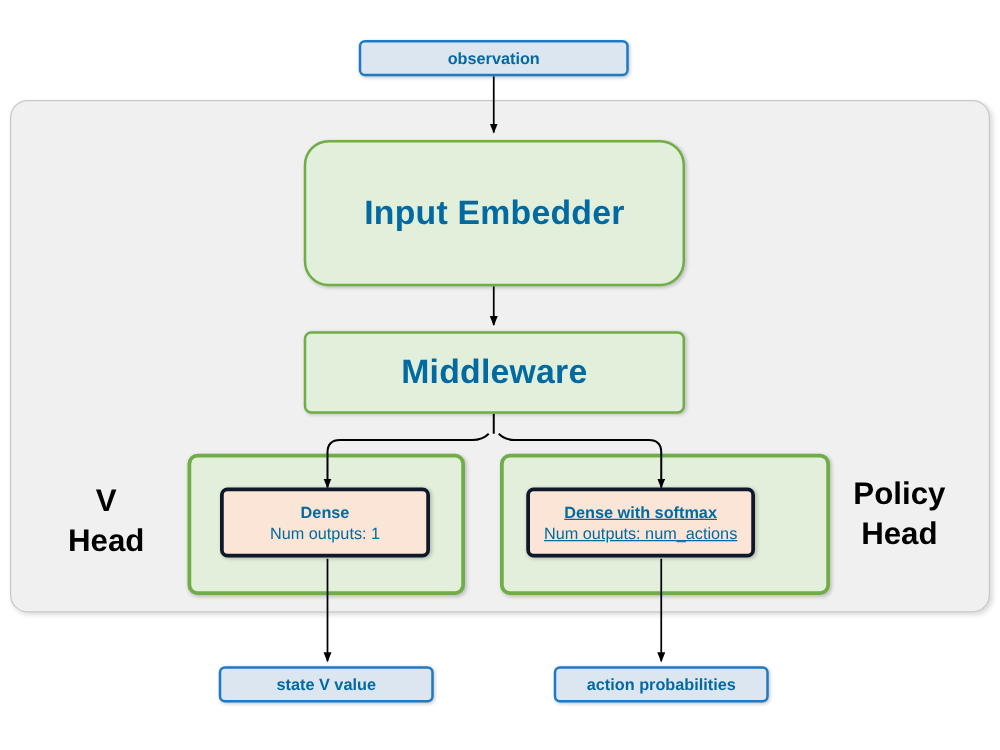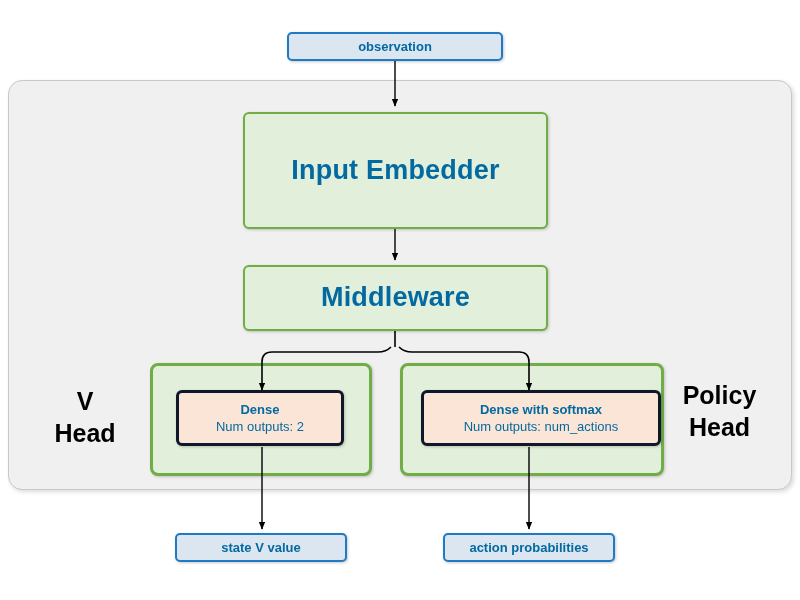--- a/index.html
+++ b/index.html
@@ -143,40 +143,40 @@
 
     <path d="M262,447 L262,529" stroke="#000000" stroke-width="1.4" fill="none" marker-end="url(#arrowhead)"></path>
 
     <path d="M529,447 L529,529" stroke="#000000" stroke-width="1.4" fill="none" marker-end="url(#arrowhead)"></path>
   </svg>
 
   <div class="node io" style="left:287px; top:32px; width:216px; height:29px;">
     <span>observation</span>
   </div>
 
-  <div class="node module" style="left:243px; top:112px; width:305px; height:117px;">
+  <div class="node module" style="left:243px; top:112px; width:305px; height:117px;border-radius:20px;">
     <span class="module-title">Input Embedder</span>
   </div>
 
   <div class="node module" style="left:243px; top:265px; width:305px; height:66px;justify-content:center;">
     <span class="module-title">Middleware</span>
   </div>
 
   <div class="caption" style="left:30px; top:385px; width:110px;">V
 Head</div>
 
   <div class="caption" style="left:665px; top:379px; width:109px;">Policy
 Head</div>
 
   <div class="node layer" style="left:176px; top:390px; width:168px; height:56px;">
     <span class="layer-title">Dense</span>
-    <span class="layer-sub">Num outputs: 2</span>
+    <span class="layer-sub">Num outputs: 1</span>
   </div>
 
-  <div class="node layer" style="left:421px; top:390px; width:240px; height:56px;">
+  <div class="node layer" style="left:421px; top:390px; width:183px; height:56px;text-decoration:underline;">
     <span class="layer-title">Dense with softmax</span>
     <span class="layer-sub">Num outputs: num_actions</span>
   </div>
 
   <div class="node io" style="left:443px; top:533px; width:172px; height:29px;">
     <span>action probabilities</span>
   </div>
 
   <div class="node io" style="left:175px; top:533px; width:172px; height:29px;">
     <span>state V value</span>

